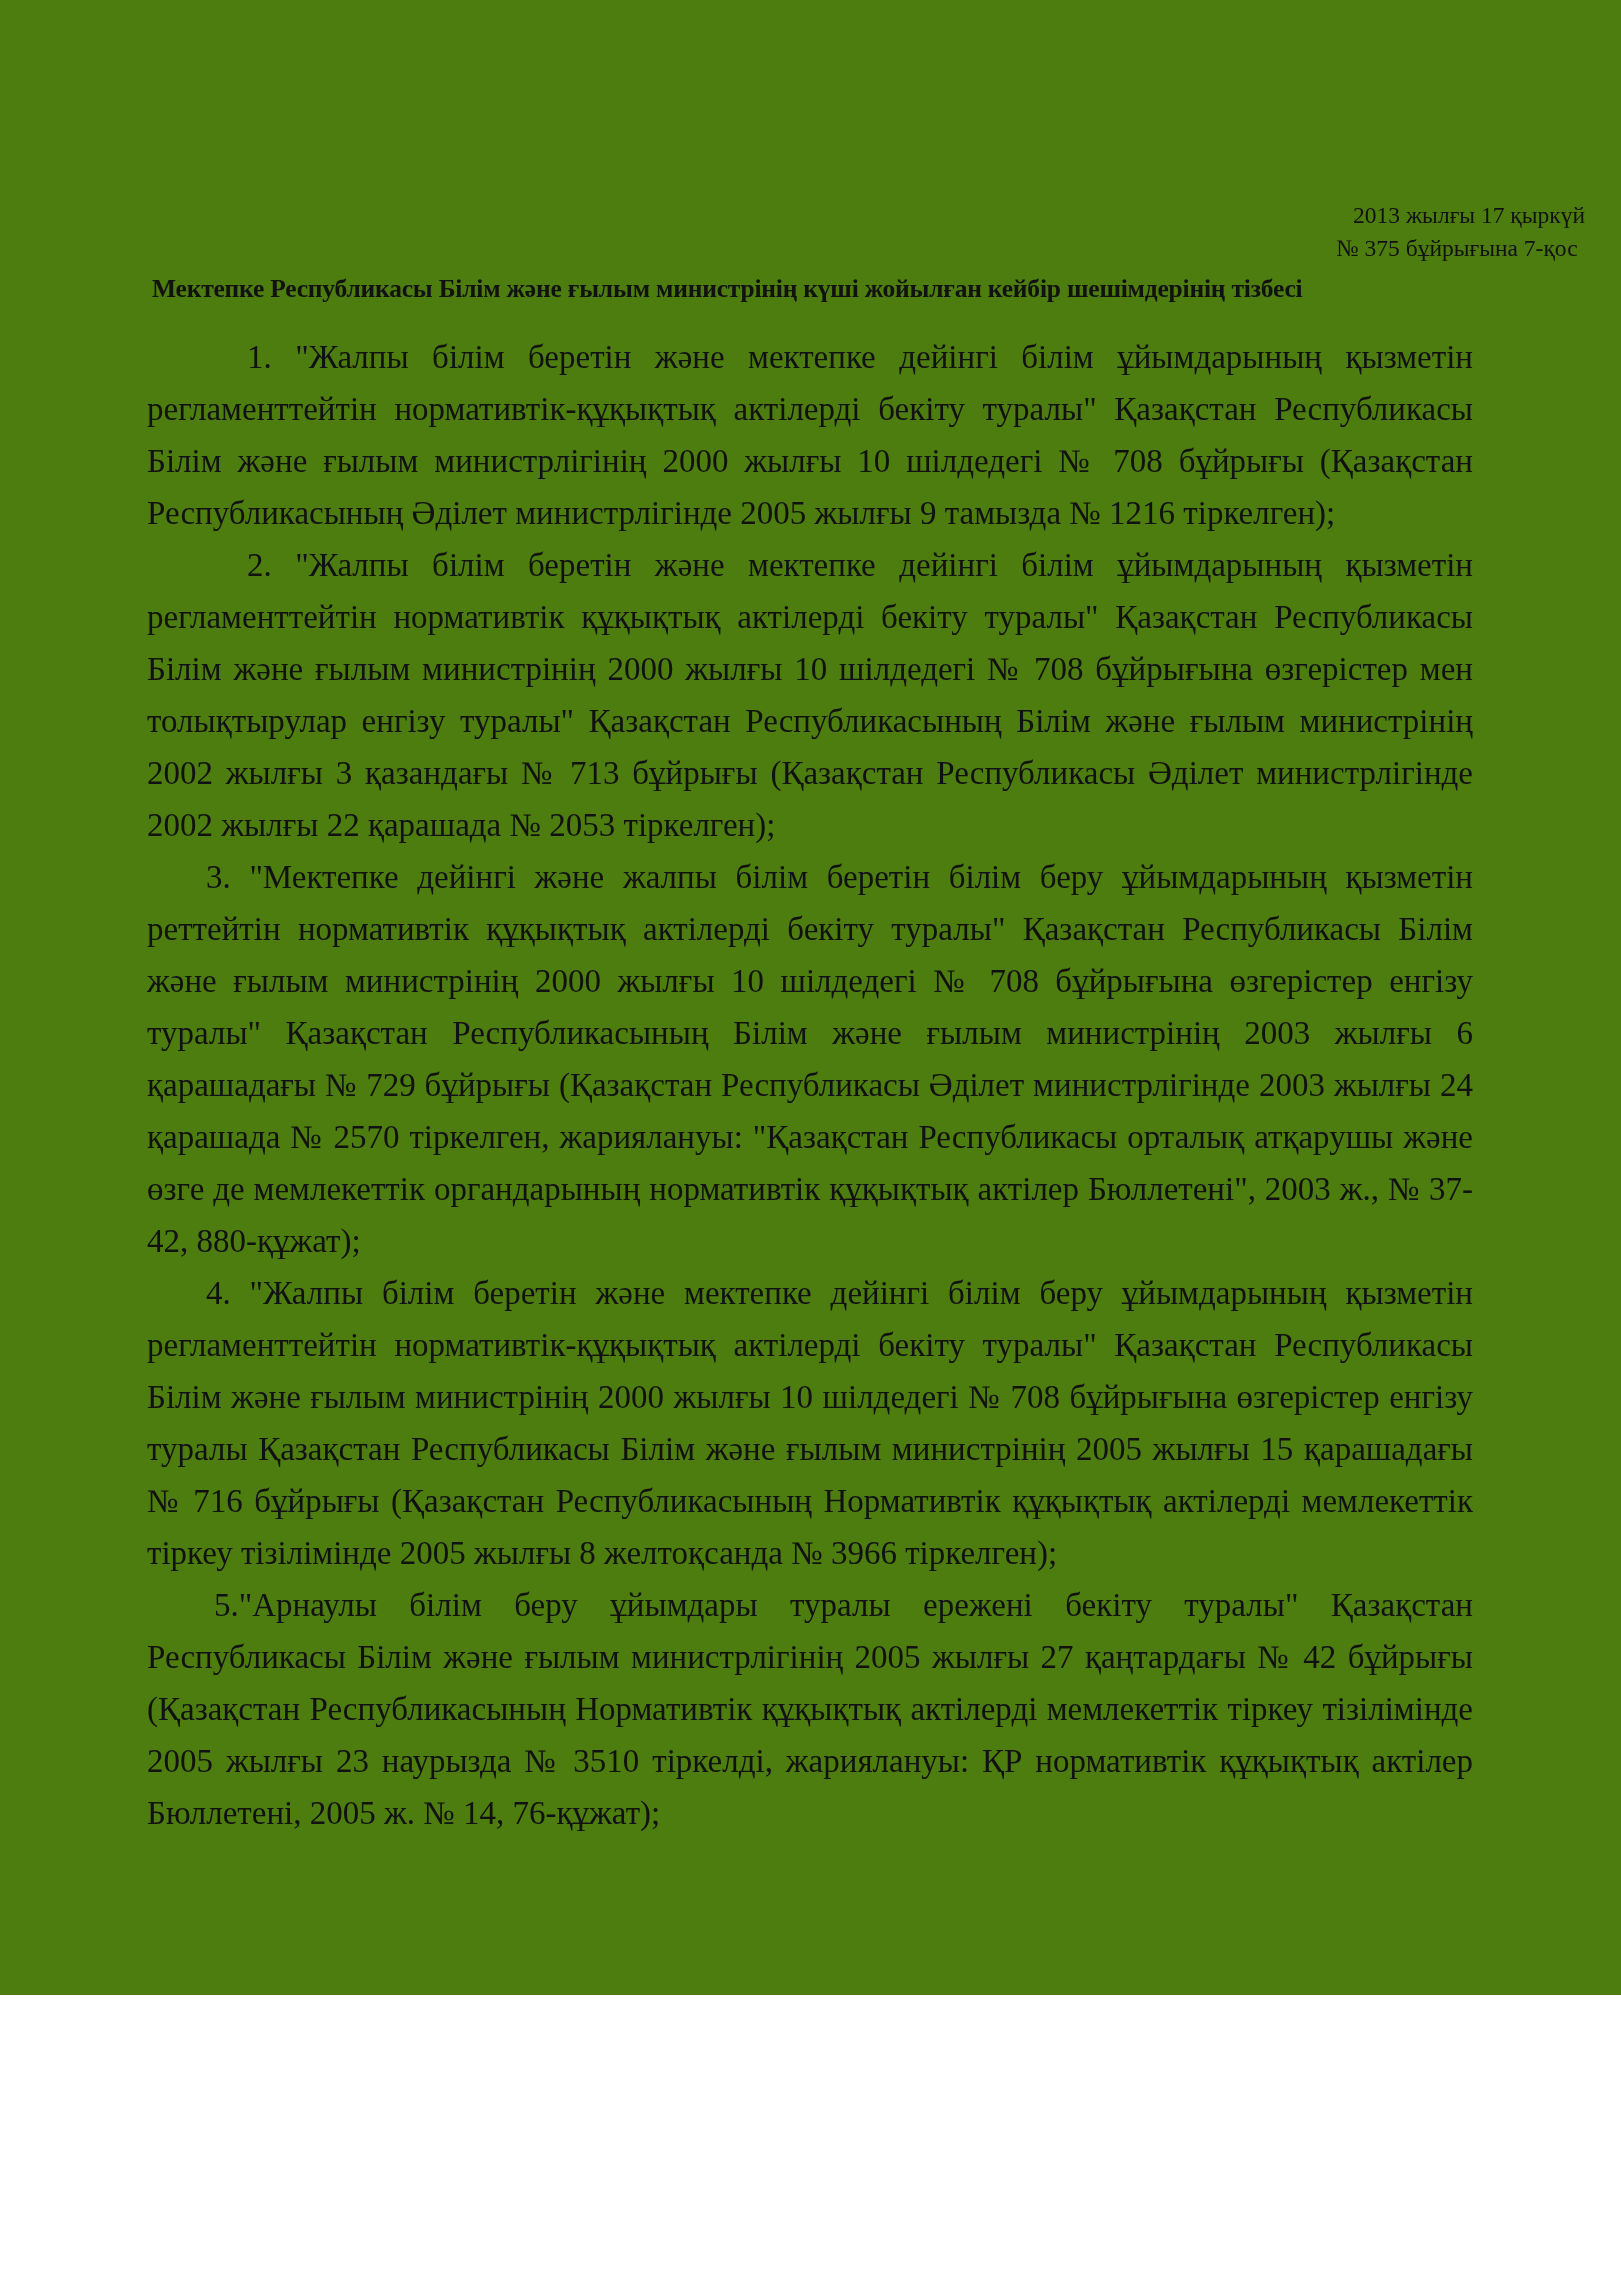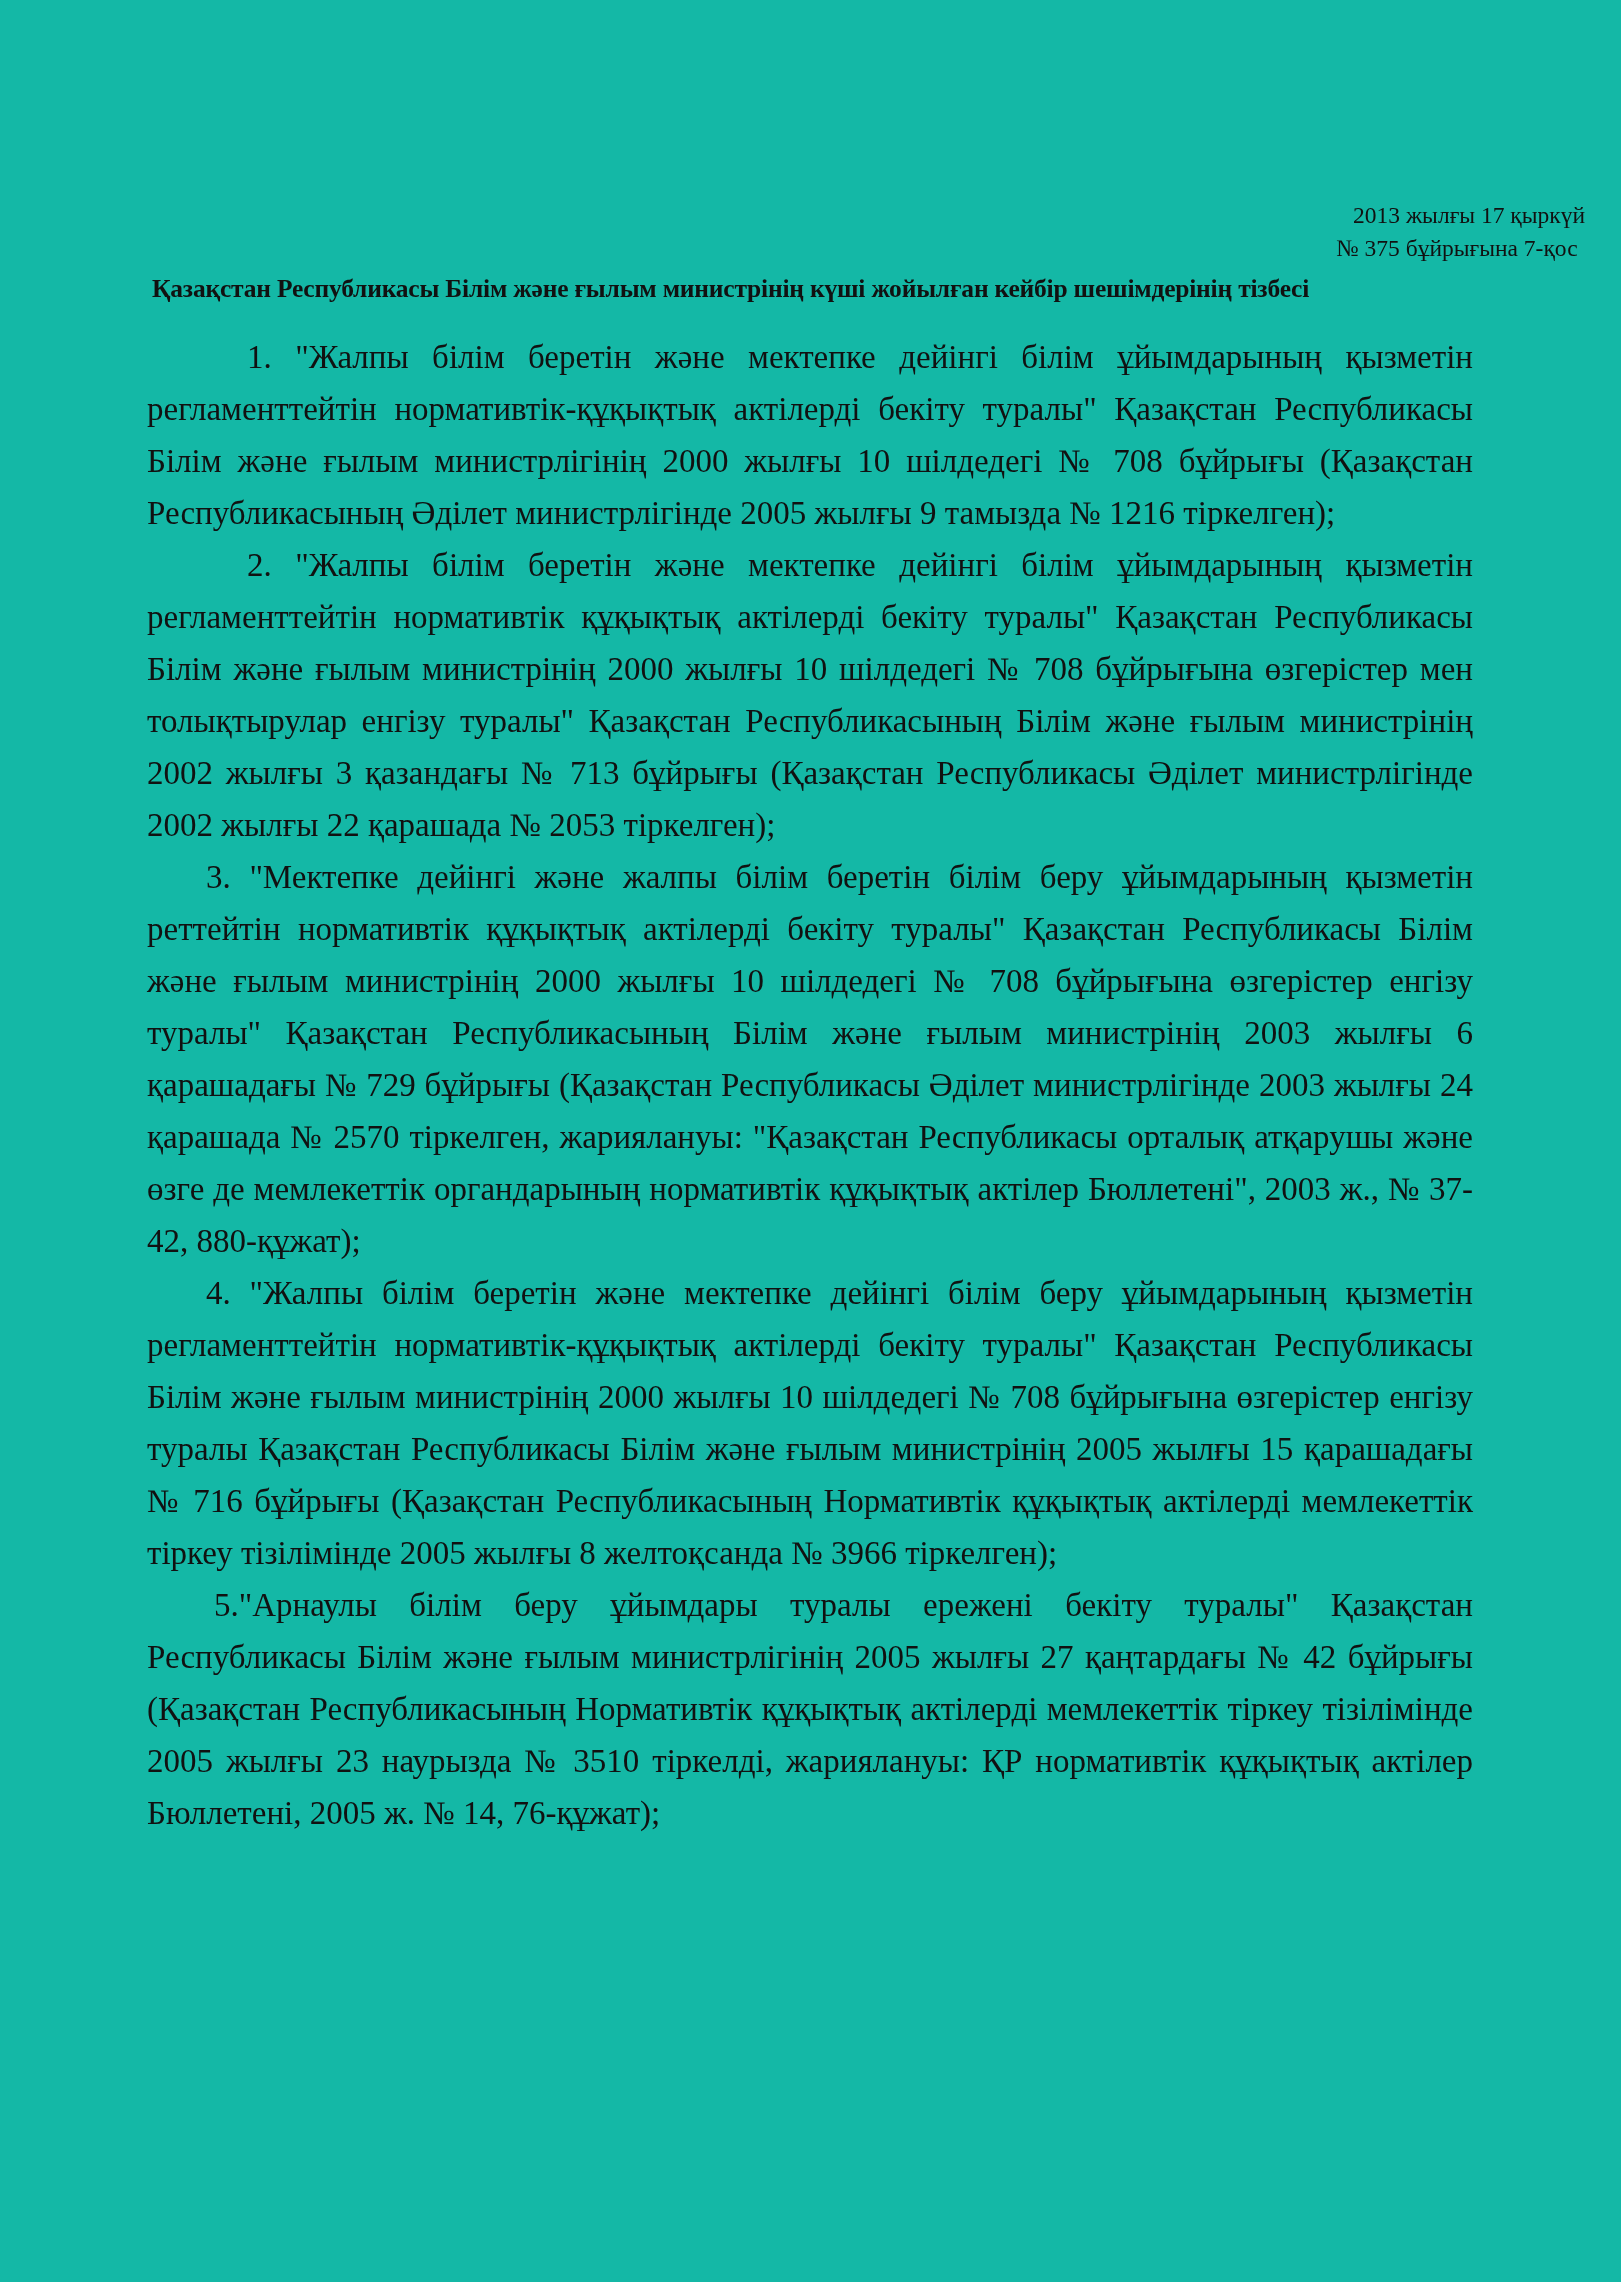--- a/index.html
+++ b/index.html
@@ -13,22 +13,22 @@
       position: relative;
       overflow: hidden;
       font-family: "Liberation Serif", "DejaVu Serif", serif;
       color: #111111;
     }
     .page {
       position: absolute;
       left: 0;
       top: 0;
       width: 1621px;
-      height: 2282px;
-      background: #14b8a6;
+      height: 1995px;
+      background: #4d7c0f;
     }
     .header-note {
       position: absolute;
       left: 1353px;
       top: 199px;
       width: 294px;
       font-size: 23.5px;
       line-height: 33px;
       white-space: nowrap;
       text-align: left;
@@ -66,21 +66,21 @@
 </head>
 <body>
 
 <div class="page">
 
   <div class="header-note">
     <div>2013 жылғы 17 қыркүй</div>
     <div class="line2">№ 375 бұйрығына 7-қос</div>
   </div>
 
-  <div class="doc-title">Қазақстан Республикасы Білім және ғылым министрінің күші жойылған кейбір шешімдерінің тізбесі</div>
+  <div class="doc-title">Мектепке Республикасы Білім және ғылым министрінің күші жойылған кейбір шешімдерінің тізбесі</div>
 
   <div class="body-text">
     <p class="item i1"><span>1.</span> <span>"Жалпы білім беретін және мектепке дейінгі білім ұйымдарының қызметін регламенттейтін нормативтік-құқықтық актілерді бекіту туралы" Қазақстан Республикасы Білім және ғылым министрлігінің 2000 жылғы 10 шілдедегі № 708 бұйрығы (Қазақстан Республикасының Әділет министрлігінде 2005 жылғы 9 тамызда № 1216 тіркелген);</span></p>
     <p class="item i2"><span>2.</span> <span>"Жалпы білім беретін және мектепке дейінгі білім ұйымдарының қызметін регламенттейтін нормативтік құқықтық актілерді бекіту туралы" Қазақстан Республикасы Білім және ғылым министрінің 2000 жылғы 10 шілдедегі № 708 бұйрығына өзгерістер мен толықтырулар енгізу туралы" Қазақстан Республикасының Білім және ғылым министрінің 2002 жылғы 3 қазандағы № 713 бұйрығы (Қазақстан Республикасы Әділет министрлігінде 2002 жылғы 22 қарашада № 2053 тіркелген);</span></p>
     <p class="item i3"><span>3.</span> <span>"Мектепке дейінгі және жалпы білім беретін білім беру ұйымдарының қызметін реттейтін нормативтік құқықтық актілерді бекіту туралы" Қазақстан Республикасы Білім және ғылым министрінің 2000 жылғы 10 шілдедегі № 708 бұйрығына өзгерістер енгізу туралы" Қазақстан Республикасының Білім және ғылым министрінің 2003 жылғы 6 қарашадағы № 729 бұйрығы (Қазақстан Республикасы Әділет министрлігінде 2003 жылғы 24 қарашада № 2570 тіркелген, жариялануы: "Қазақстан Республикасы орталық атқарушы және өзге де мемлекеттік органдарының нормативтік құқықтық актілер Бюллетені", 2003 ж., № 37-42, 880-құжат);</span></p>
     <p class="item i4"><span>4.</span> <span>"Жалпы білім беретін және мектепке дейінгі білім беру ұйымдарының қызметін регламенттейтін нормативтік-құқықтық актілерді бекіту туралы" Қазақстан Республикасы Білім және ғылым министрінің 2000 жылғы 10 шілдедегі № 708 бұйрығына өзгерістер енгізу туралы Қазақстан Республикасы Білім және ғылым министрінің 2005 жылғы 15 қарашадағы № 716 бұйрығы (Қазақстан Республикасының Нормативтік құқықтық актілерді мемлекеттік тіркеу тізілімінде 2005 жылғы 8 желтоқсанда № 3966 тіркелген);</span></p>
     <p class="item i5"><span>5.</span><span>"Арнаулы білім беру ұйымдары туралы ережені бекіту туралы" Қазақстан Республикасы Білім және ғылым министрлігінің 2005 жылғы 27 қаңтардағы № 42 бұйрығы (Қазақстан Республикасының Нормативтік құқықтық актілерді мемлекеттік тіркеу тізілімінде 2005 жылғы 23 наурызда № 3510 тіркелді, жариялануы: ҚР нормативтік құқықтық актілер Бюллетені, 2005 ж. № 14, 76-құжат);</span></p>
   </div>
 
 </div>

